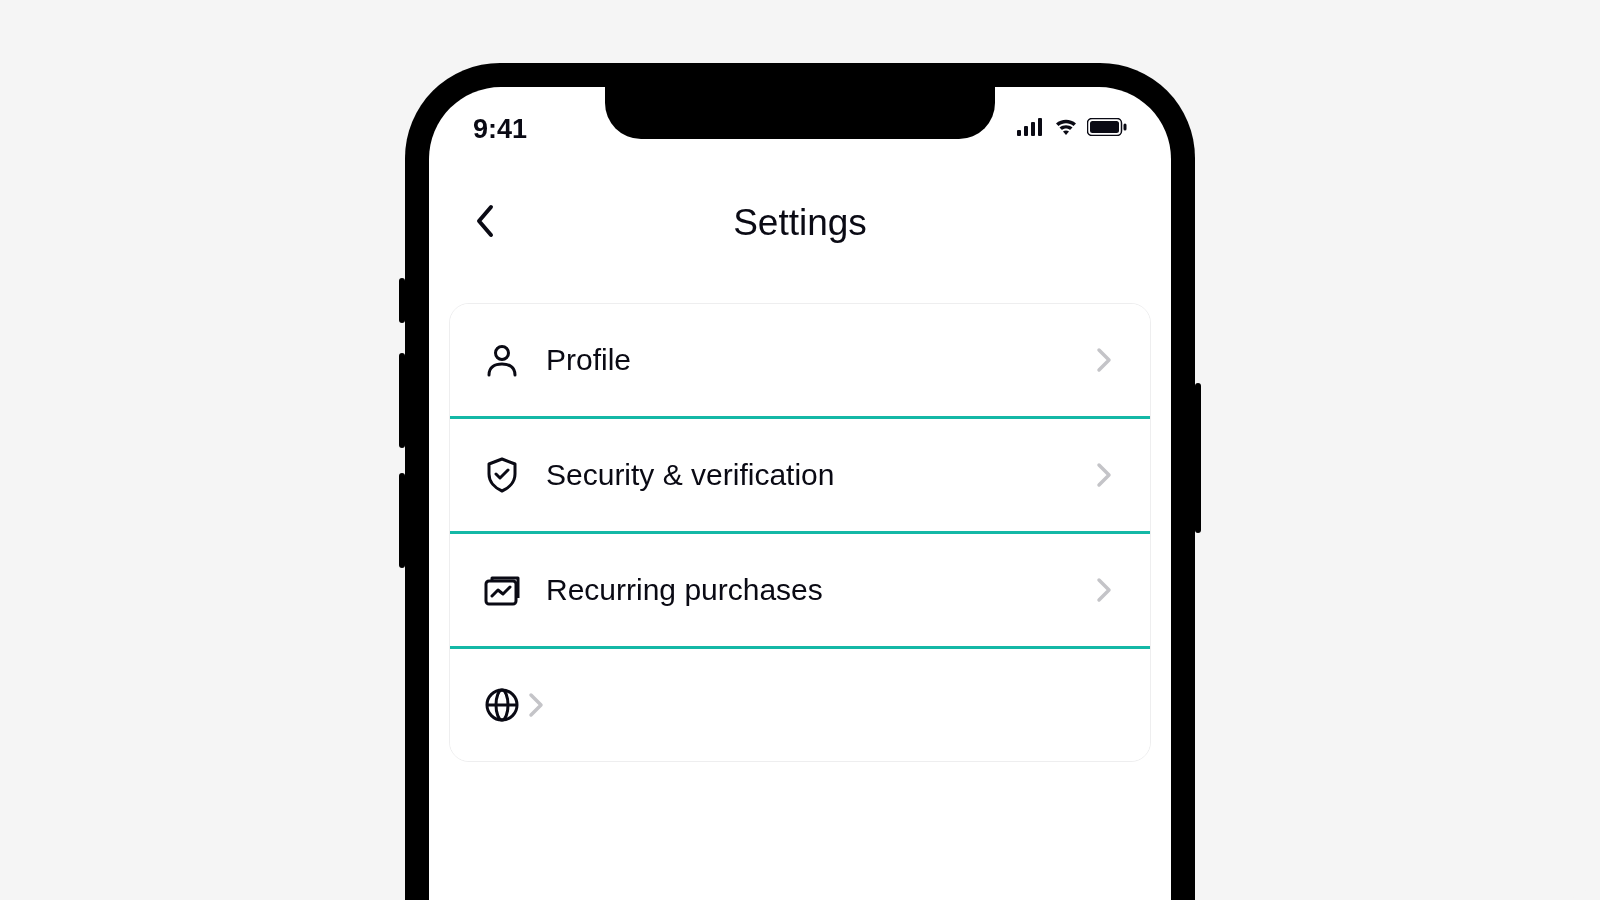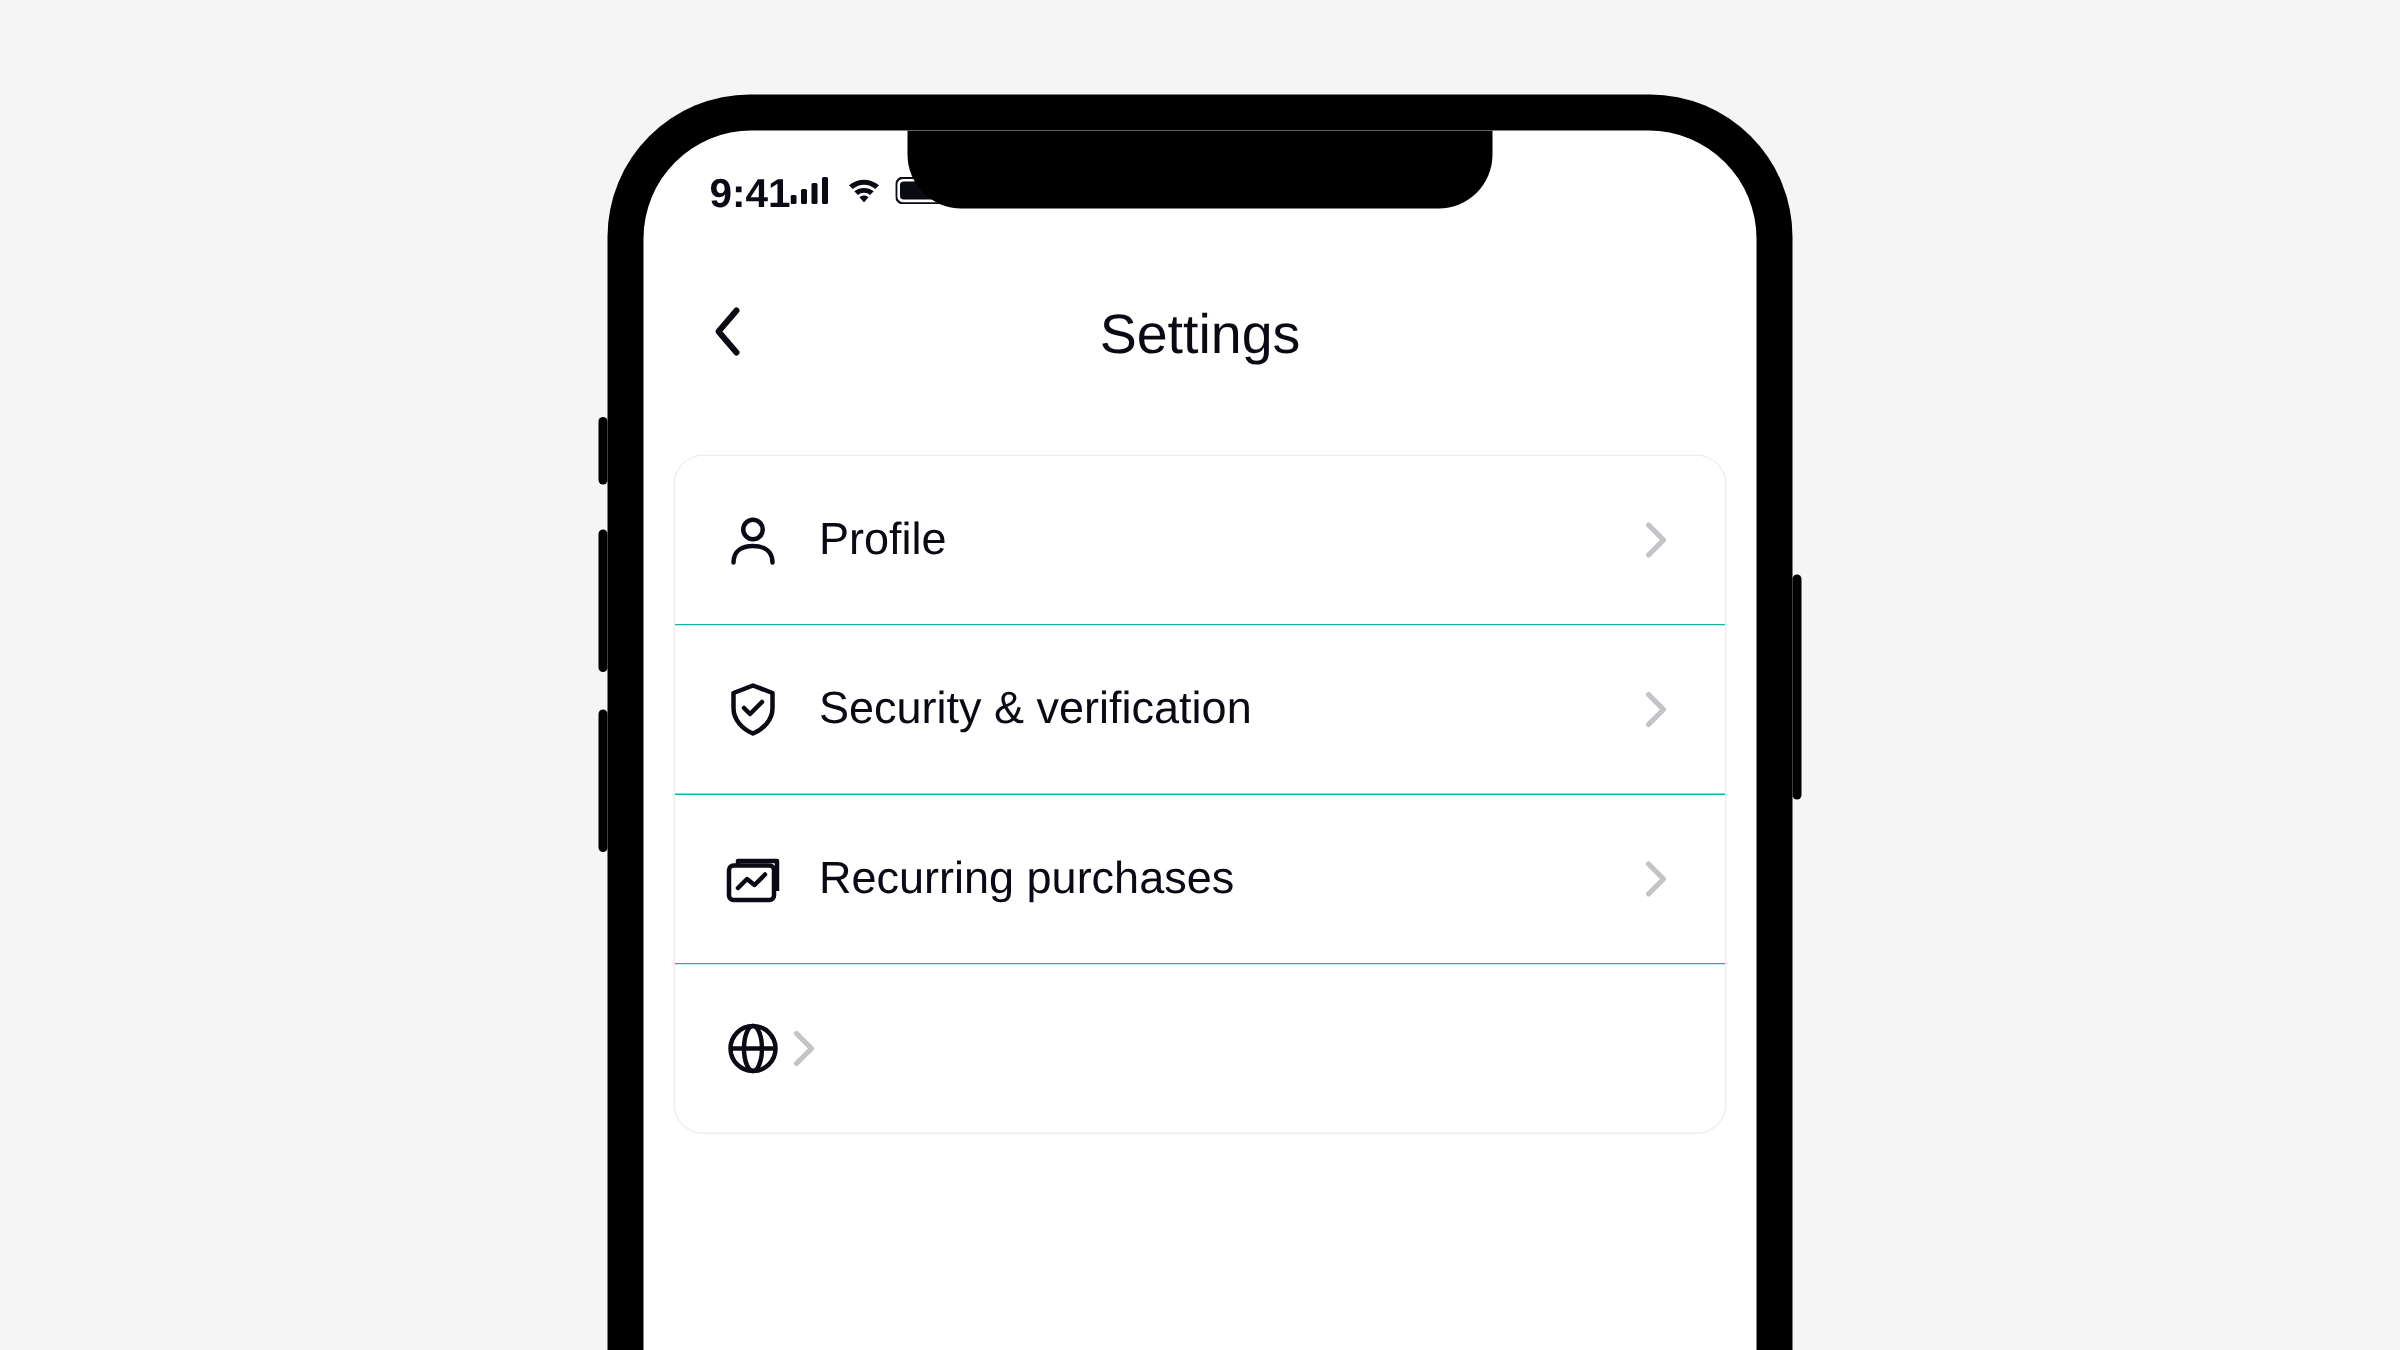--- a/index.html
+++ b/index.html
@@ -69,20 +69,21 @@
       width: 390px;
       height: 52px;
       background: #000;
       border-radius: 0 0 36px 36px;
       z-index: 10;
     }
     
     
     .status-bar {
       display: flex;
+      justify-content: space-between;
       align-items: center;
       padding: 24px 44px 0 44px;
       height: 60px;
     }
     
     .status-time {
       font-size: 27px;
       font-weight: 600;
       color: #0a0a14;
     }
@@ -126,21 +127,21 @@
       margin: 50px 20px 0 20px;
       border: 1px solid #eeeeef;
       border-radius: 20px;
       overflow: hidden;
     }
     
     .settings-item {
       display: flex;
       align-items: center;
       padding: 36px 32px;
-      border-bottom: 1px solid #14b8a6;
+      border-bottom: 3px solid #14b8a6;
       cursor: pointer;
       background: #fff;
     }
     
     .settings-item:last-child {
       border-bottom: none;
     }
     
     .item-icon {
       width: 40px;

